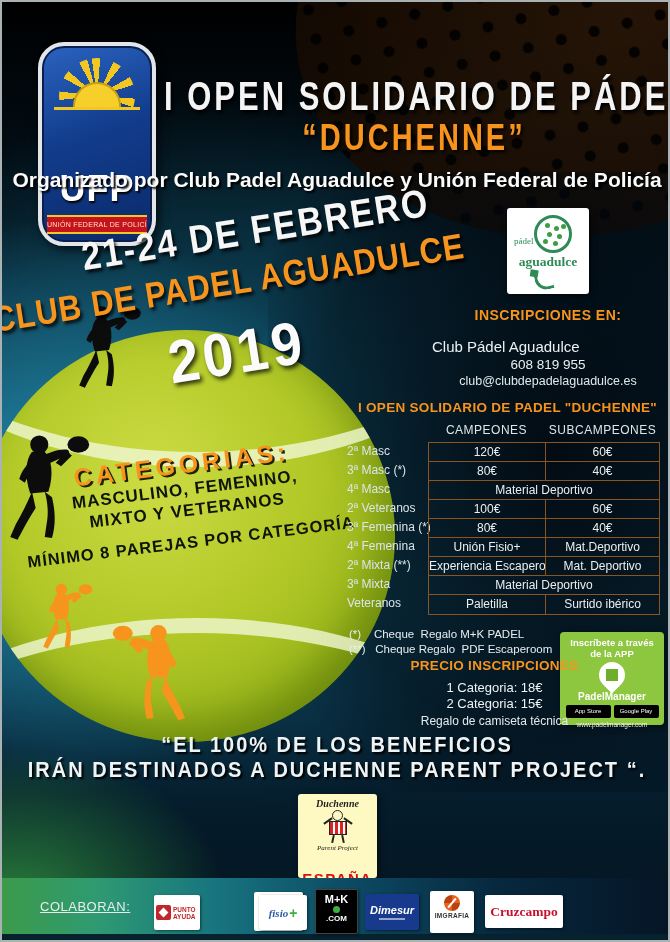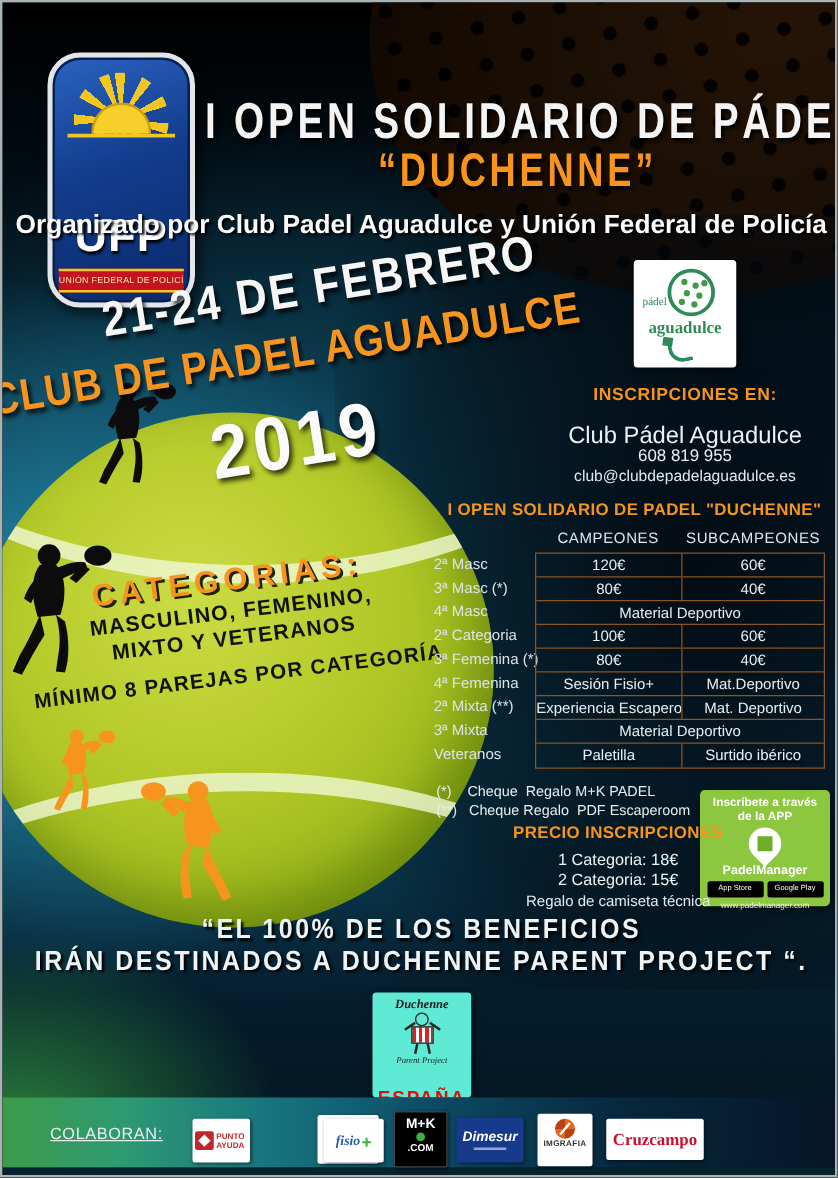--- a/index.html
+++ b/index.html
@@ -77,31 +77,31 @@
     box-shadow:9px 3px 0 #3f9b47,2px 9px 0 #3f9b47,12px 11px 0 #3f9b47,-2px 16px 0 #3f9b47,8px 18px 0 #3f9b47,16px 1px 0 #3f9b47;}
   .agua-p{position:absolute;left:7px;top:28px;color:#2e8b57;font-size:9px;font-family:"Liberation Serif",serif;}
   .agua-n{position:absolute;left:0;bottom:24px;width:100%;text-align:center;color:#2e8b57;font-size:13.5px;
     font-weight:bold;font-family:"Liberation Serif",serif;}
   .agua-hook{position:absolute;left:28px;bottom:4px;width:15px;height:15px;border-left:3px solid #2e8b57;
     border-bottom:3px solid #2e8b57;border-radius:0 0 0 12px;transform:rotate(-12deg);}
   .agua-hook::before{content:"";position:absolute;left:-6px;top:-4px;width:8px;height:7px;background:#2e8b57;transform:rotate(20deg);}
 
   
   .insc-h{left:430px;top:305px;width:232px;text-align:center;color:#f7941d;font-size:14px;font-weight:bold;letter-spacing:.5px;}
-  .insc-club{left:430px;top:336px;width:232px;text-align:center;color:#e9f1f3;font-size:19px;}
+  .insc-club{left:430px;top:336px;width:232px;text-align:left;color:#e9f1f3;font-size:15px;}
   .insc-phone{left:430px;top:355px;width:232px;text-align:center;color:#e9f1f3;font-size:13.5px;}
   .insc-mail{left:430px;top:372px;width:232px;text-align:center;color:#dfe9ec;font-size:12.5px;}
 
   
   .tbl-title{left:348px;top:398px;width:315px;text-align:center;color:#f7941d;font-size:13.5px;font-weight:bold;letter-spacing:.3px;white-space:nowrap;}
   .colh1{left:426px;top:421px;width:117px;text-align:center;color:#dde7ea;font-size:12px;letter-spacing:.5px;}
   .colh2{left:543px;top:421px;width:115px;text-align:center;color:#dde7ea;font-size:12px;letter-spacing:.5px;}
   .grid{left:426px;top:440px;width:232px;border:1px solid #8a5423;box-sizing:border-box;}
   .grow{display:flex;height:19px;border-bottom:1px solid #8a5423;box-sizing:border-box;}
-  .grow:last-child{border-bottom:none;text-decoration:underline;}
+  .grow:last-child{border-bottom:none;}
   .gc1{width:117px;border-right:1px solid #8a5423;box-sizing:border-box;}
   .gc2{flex:1;}
   .gcf{width:100%;}
   .gcell{color:#e8eff2;font-size:12px;line-height:18px;text-align:center;white-space:nowrap;overflow:hidden;}
   .labels{left:345px;top:440px;width:84px;}
   .lrow{height:19px;line-height:19px;color:#dbe5e9;font-size:12px;white-space:nowrap;}
 
   .note{left:347px;width:300px;color:#e6edf0;font-size:11.5px;white-space:pre;}
 
   
@@ -122,21 +122,21 @@
   .price-2{left:395px;top:694px;width:195px;text-align:center;color:#eef3f5;font-size:13px;}
   .price-g{left:395px;top:712px;width:195px;text-align:center;color:#e3ebee;font-size:12px;}
 
   
   .ben1{left:0;top:730px;width:670px;text-align:center;color:#eef4f6;font-size:20px;font-weight:bold;
     letter-spacing:2px;transform:scaleY(1.1);transform-origin:top;text-shadow:2px 2px 2px #000;}
   .ben2{left:0;top:755px;width:670px;text-align:center;color:#eef4f6;font-size:20px;font-weight:bold;
     letter-spacing:2px;transform:scaleY(1.1);transform-origin:top;text-shadow:2px 2px 2px #000;}
 
   
-  .duch{left:296px;top:792px;width:79px;height:84px;background:#5eead4;border-radius:3px;text-align:center;
+  .duch{left:296px;top:792px;width:79px;height:84px;background:#fef9c3;border-radius:3px;text-align:center;
     box-shadow:2px 2px 6px rgba(0,0,0,.5);}
   .duch-top{font-size:10px;color:#222;font-weight:bold;font-family:"Liberation Serif",serif;font-style:italic;padding-top:4px;}
   .kid{width:34px;height:34px;margin:1px auto 0;position:relative;}
   .kid-head{position:absolute;left:11px;top:0;width:11px;height:11px;border:1.5px solid #222;border-radius:50%;box-sizing:border-box;}
   .kid-arm-l{position:absolute;left:2px;top:10px;width:10px;height:2px;background:#222;transform:rotate(-35deg);}
   .kid-arm-r{position:absolute;right:2px;top:10px;width:10px;height:2px;background:#222;transform:rotate(35deg);}
   .kid-body{position:absolute;left:8px;top:11px;width:18px;height:14px;border:1px solid #222;box-sizing:border-box;
     background:repeating-linear-gradient(90deg,#d22 0 3px,#fff 3px 5px),repeating-linear-gradient(0deg,rgba(210,34,34,.6) 0 3px,rgba(255,255,255,.6) 3px 5px);}
   .kid-leg-l{position:absolute;left:11px;top:25px;width:2px;height:8px;background:#222;transform:rotate(12deg);}
   .kid-leg-r{position:absolute;left:21px;top:25px;width:2px;height:8px;background:#222;transform:rotate(-12deg);}
@@ -253,21 +253,21 @@
   <div class="abs tbl-title">I OPEN SOLIDARIO DE PADEL "DUCHENNE"</div>
 
   <div class="abs insc-mail">club@clubdepadelaguadulce.es</div>
   <div class="abs colh1">CAMPEONES</div>
   <div class="abs colh2">SUBCAMPEONES</div>
 
   <div class="abs labels">
     <div class="lrow">2ª Masc</div>
     <div class="lrow">3ª Masc (*)</div>
     <div class="lrow">4ª Masc</div>
-    <div class="lrow">2ª Categoria</div>
+    <div class="lrow">2ª Veteranos</div>
     <div class="lrow">3ª Femenina (*)</div>
     <div class="lrow">4ª Femenina</div>
     <div class="lrow">2ª Mixta (**)</div>
     <div class="lrow">3ª Mixta</div>
     <div class="lrow">Veteranos</div>
   </div>
 
   <div class="abs grid">
     <div class="grow">
       <div class="gc1 gcell">120€</div>
@@ -282,21 +282,21 @@
     </div>
     <div class="grow">
       <div class="gc1 gcell">100€</div>
       <div class="gc2 gcell">60€</div>
     </div>
     <div class="grow">
       <div class="gc1 gcell">80€</div>
       <div class="gc2 gcell">40€</div>
     </div>
     <div class="grow">
-      <div class="gc1 gcell">Sesión Fisio+</div>
+      <div class="gc1 gcell">Unión Fisio+</div>
       <div class="gc2 gcell">Mat.Deportivo</div>
     </div>
     <div class="grow">
       <div class="gc1 gcell">Experiencia Escaperoom</div>
       <div class="gc2 gcell">Mat. Deportivo</div>
     </div>
     <div class="grow">
       <div class="gcf gcell">Material Deportivo</div>
     </div>
     <div class="grow">

